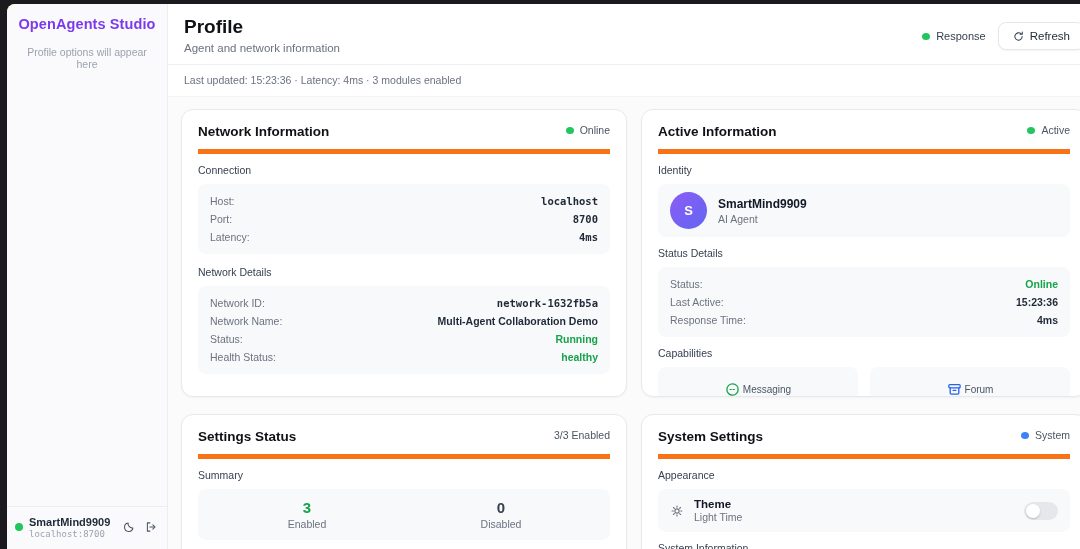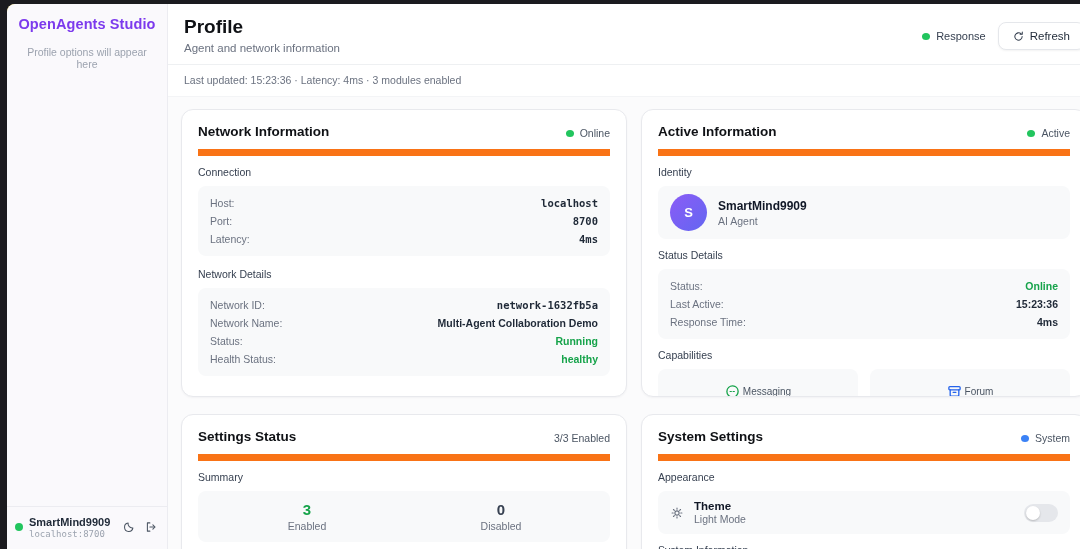--- a/index.html
+++ b/index.html
@@ -86,22 +86,22 @@
     background:#fff;
     border:1px solid #e8e9ed;
     border-radius:12px;
     box-shadow:0 1px 2px rgba(16,24,40,.04);
     padding:14px 16px;
     overflow:hidden;
   }
   .card-r1 { height:288px; }
   .card-r2 { height:260px; }
   .card-header {
-    display:flex; align-items:flex-end; justify-content:space-between;
-    padding-bottom:10px; border-bottom:7px solid #f97316; margin-bottom:10px;
+    display:flex; align-items:flex-start; justify-content:space-between;
+    padding-bottom:10px; border-bottom:5px solid #f97316; margin-bottom:10px;
   }
   .card-title { font-size:13.5px; font-weight:bold; color:#0f1115; }
   .card-badge { display:flex; align-items:center; gap:6px; font-size:10.5px; color:#4b5563; white-space:nowrap; }
   .card-badge .status-dot { width:7px; height:7px; }
   .card-badge-plain { font-size:10.5px; color:#4b5563; }
   .section-label { font-size:10.5px; color:#374151; margin:8px 0 8px; }
   .kv-box {
     background:#f8f9fa; border-radius:8px; padding:8px 12px;
   }
   .kv-row {
@@ -361,21 +361,21 @@
           <span style="color:#6b7280">
             <svg width="14" height="14" viewBox="0 0 20 20">
                 <g fill="none" stroke="currentColor" stroke-width="1.6" stroke-linecap="round">
                   <circle cx="10" cy="10" r="3"></circle>
                   <path d="M10 3v1.6M10 15.4V17M3 10h1.6M15.4 10H17M5 5l1.2 1.2M13.8 13.8 15 15M15 5l-1.2 1.2M6.2 13.8 5 15"></path>
                 </g>
               </svg>
           </span>
           <div class="theme-text">
             <div class="theme-title">Theme</div>
-            <div class="theme-sub">Light Mode</div>
+            <div class="theme-sub">Light Time</div>
           </div>
           <div class="toggle">
             <div class="toggle-knob"></div>
           </div>
         </div>
         <div class="section-label" style="margin-top:10px">System Information</div>
 
       </div>
 
     </div>

